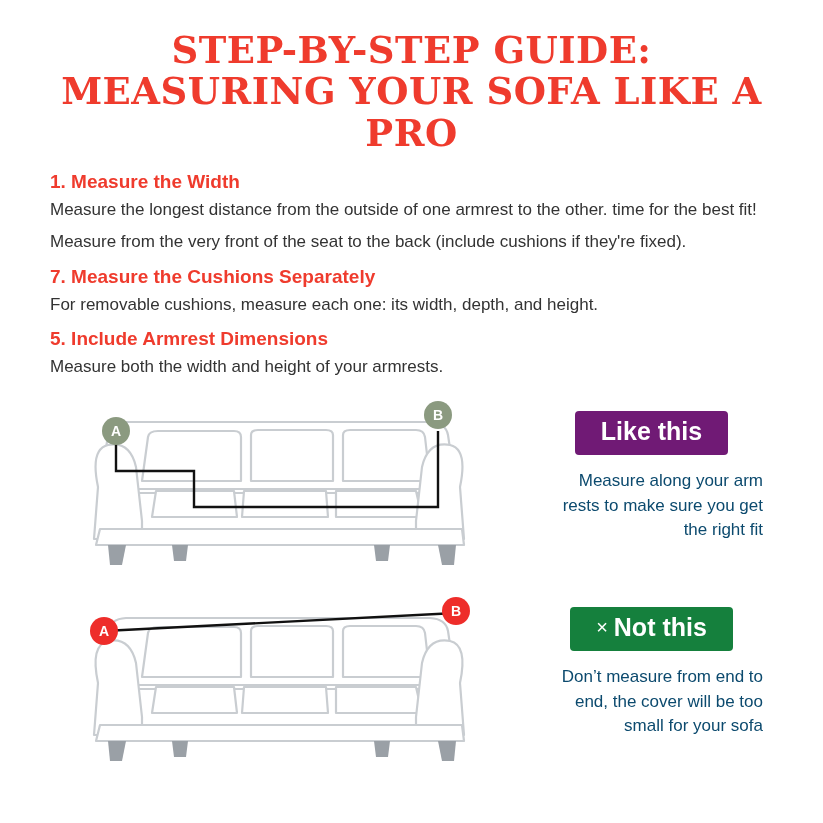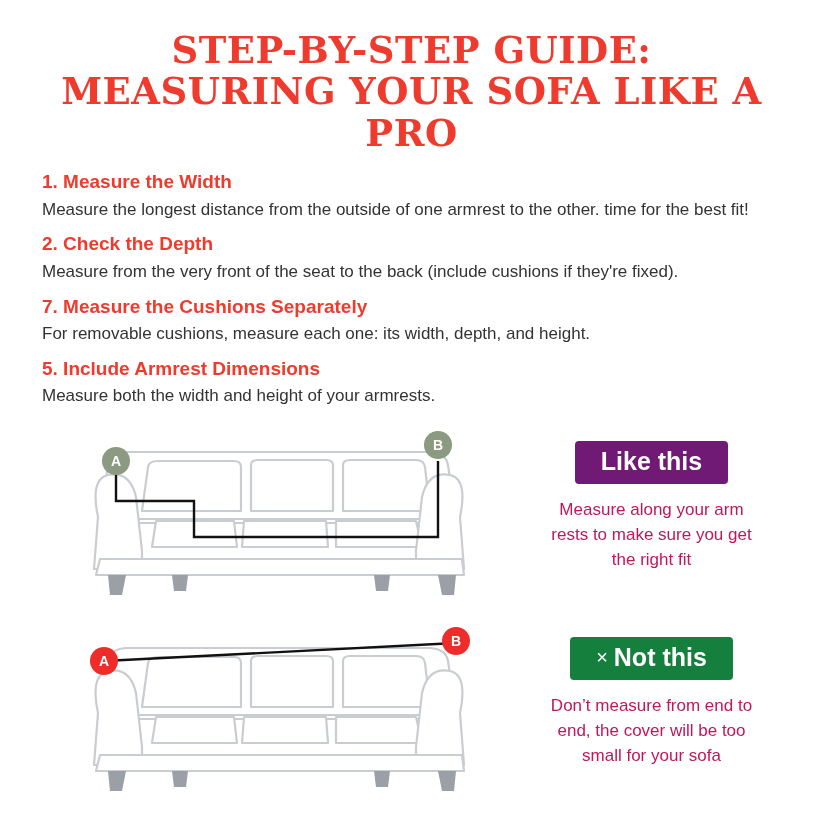--- a/index.html
+++ b/index.html
@@ -33,21 +33,21 @@
     font-weight: bold;
     letter-spacing: 0.5px;
     line-height: 1.12;
     text-transform: uppercase;
   }
   .title-line-1 { font-size: 37px; }
   .title-line-2 { font-size: 37px; }
 
   
   .steps {
-    margin: 0 0 10px 4px;
+    margin: 0 0 10px 12px;
   }
   .step { margin-bottom: 2px; }
   .step-head {
     color: #ef3b2d;
     font-size: 19px;
     font-weight: bold;
     line-height: 1.5;
     margin: 0 0 1px 0;
   }
   .step-body {
@@ -88,44 +88,44 @@
   .badge-not  { background: #15803d; }
   .badge-not .x {
     font-weight: normal;
     font-size: 20px;
     margin-right: 6px;
     position: relative;
     top: -2px;
   }
   .caption {
     font-size: 17px;
-    color: #be185d;
+    color: #0c4a6e;
     line-height: 1.45;
     margin-top: 14px;
     padding: 0 22px;
+    text-align: right;
   }
   svg { display: block; }
 </style>
 </head>
 <body>
 
 <div class="page">
 
   <div class="title-block">
     <div class="title-line title-line-1">STEP-BY-STEP GUIDE:</div>
     <div class="title-line title-line-2">MEASURING YOUR SOFA LIKE A PRO</div>
   </div>
 
   <div class="steps">
     <div class="step">
       <p class="step-head">1. Measure the Width</p>
       <p class="step-body">Measure the longest distance from the outside of one armrest to the other. time for the best fit!</p>
     </div>
     <div class="step">
-      <p class="step-head">2. Check the Depth</p>
       <p class="step-body">Measure from the very front of the seat to the back (include cushions if they're fixed).</p>
     </div>
     <div class="step">
       <p class="step-head">7. Measure the Cushions Separately</p>
       <p class="step-body">For removable cushions, measure each one: its width, depth, and height.</p>
     </div>
     <div class="step">
       <p class="step-head">5. Include Armrest Dimensions</p>
       <p class="step-body">Measure both the width and height of your armrests.</p>
     </div>

